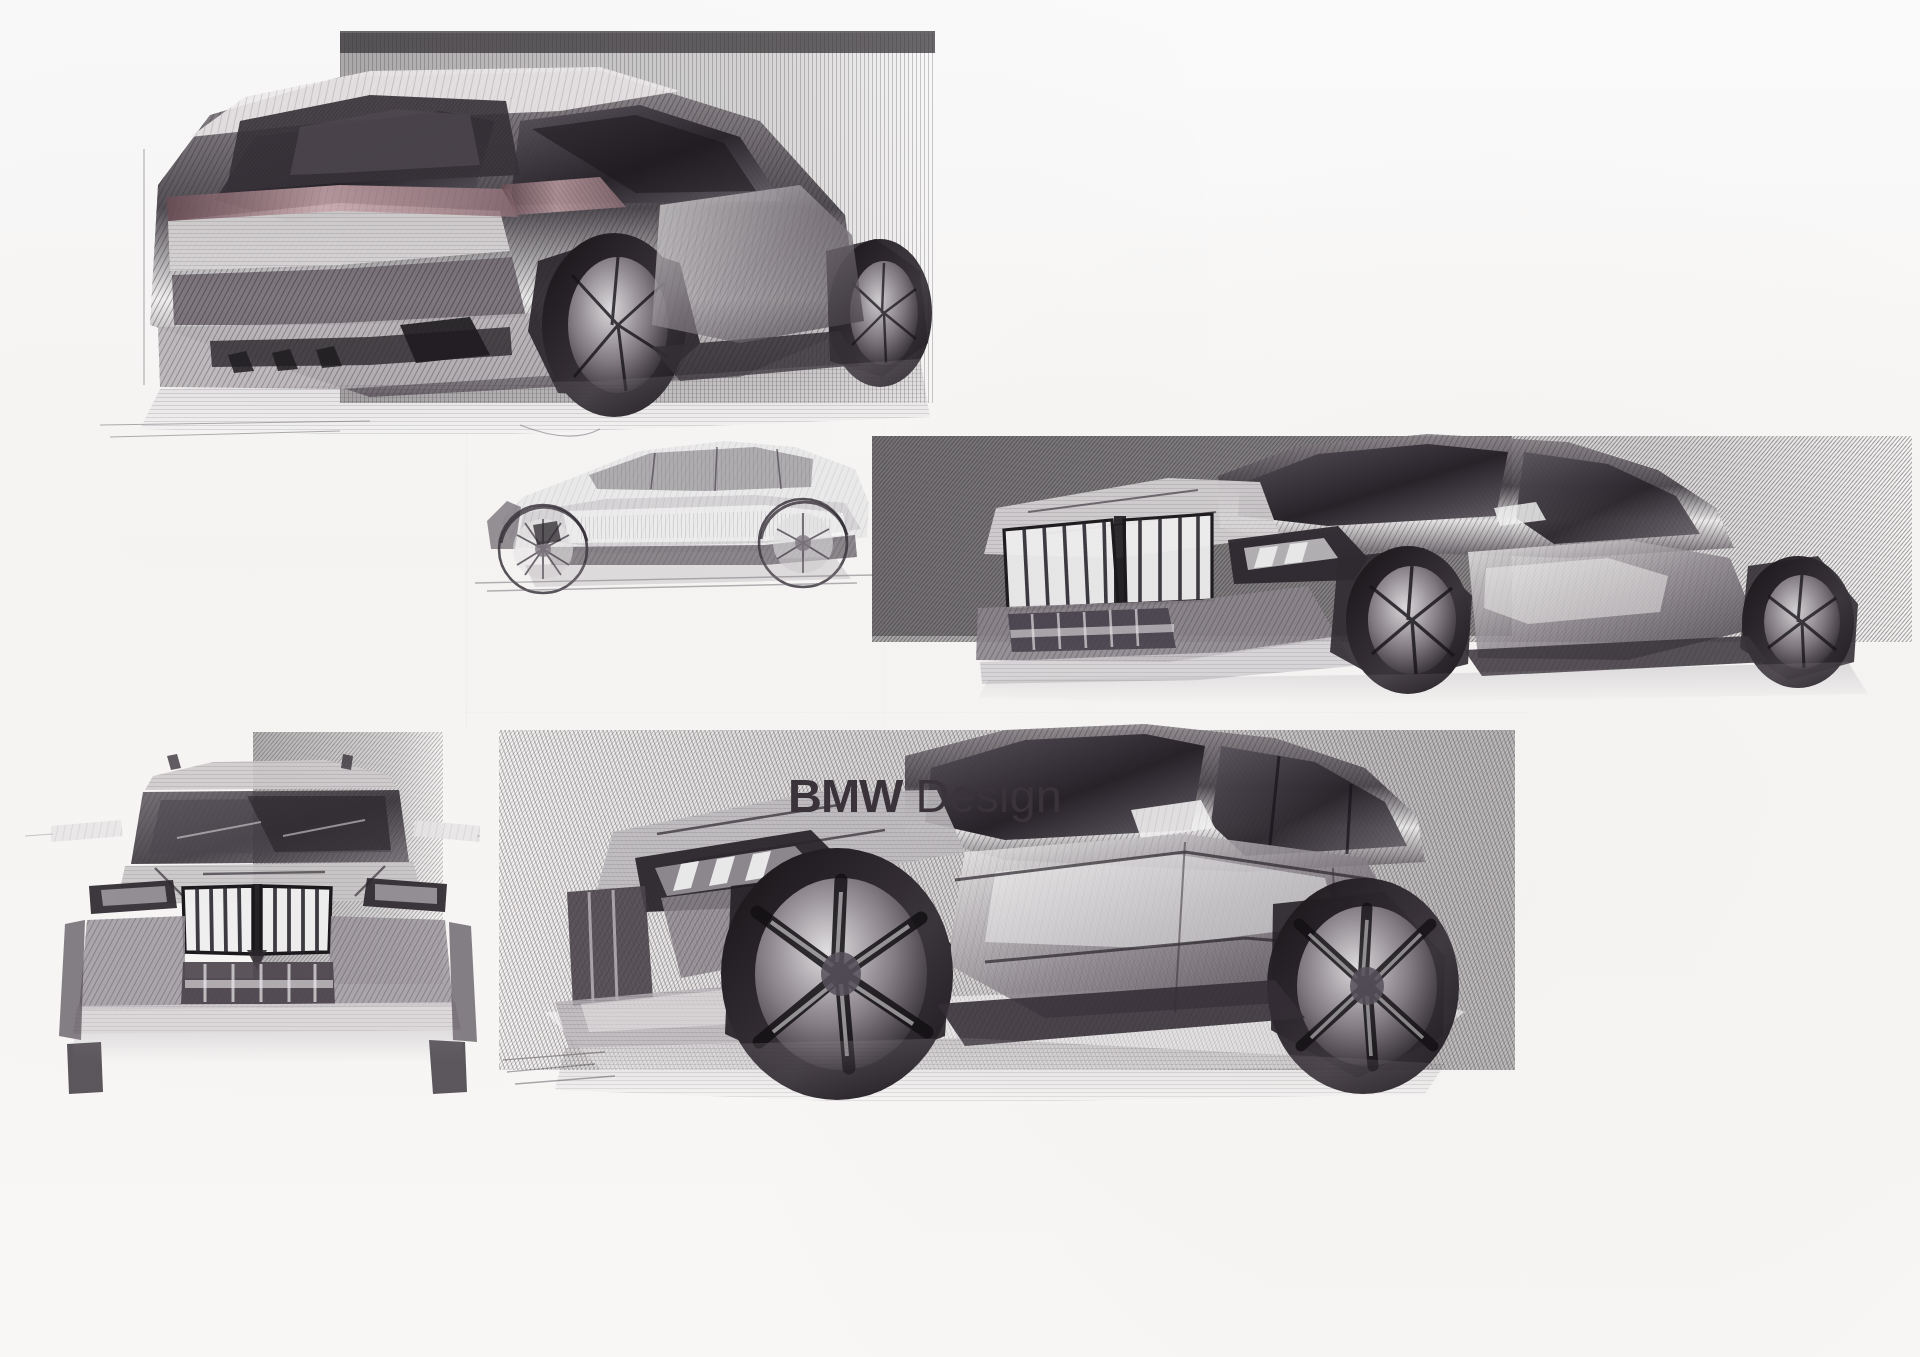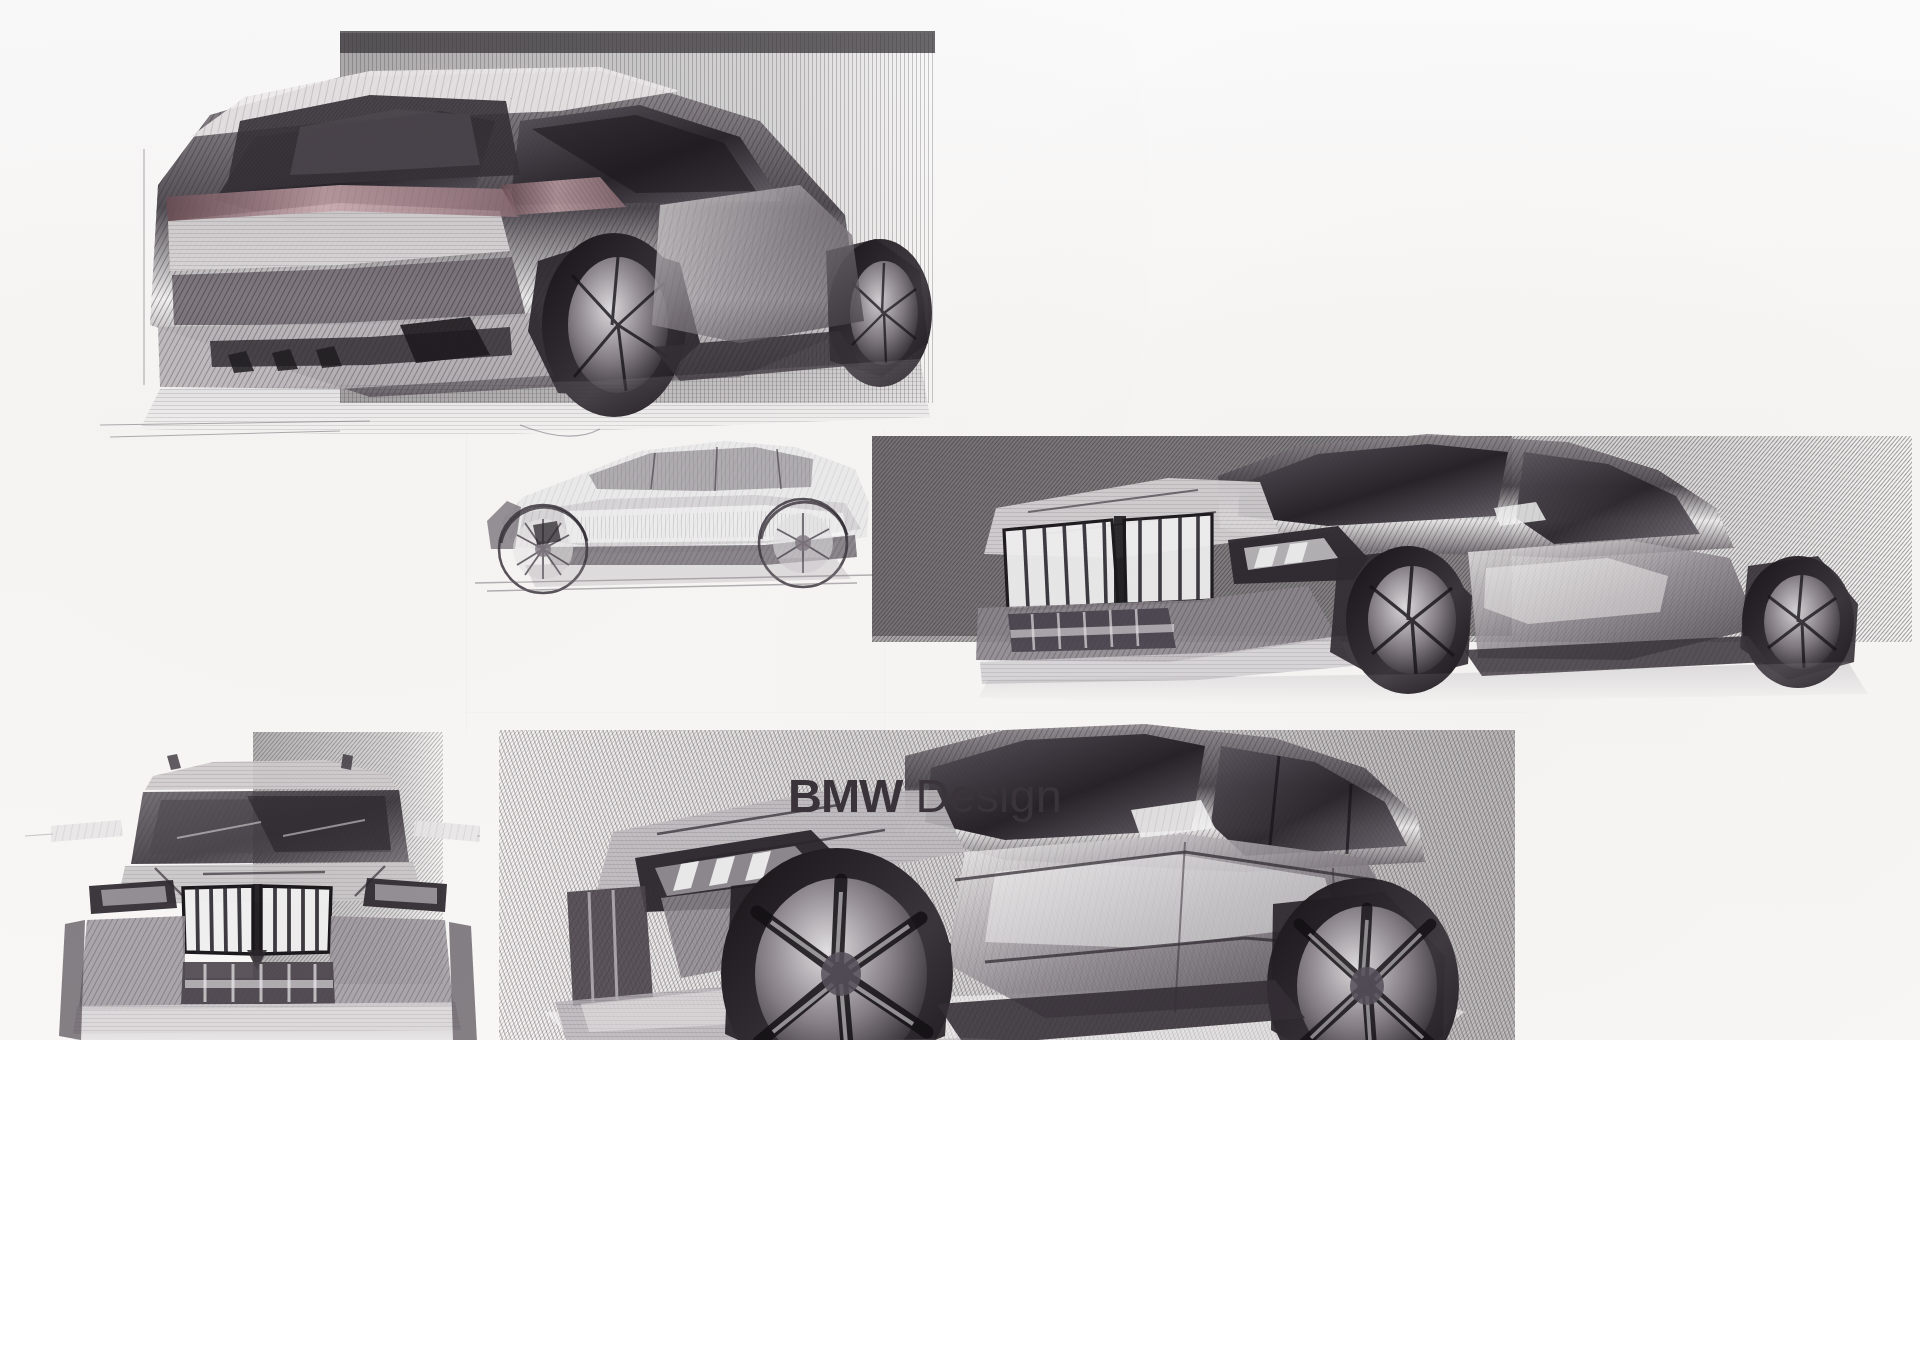--- a/index.html
+++ b/index.html
@@ -4,21 +4,21 @@
 <title>BMW Design Sketch Sheet</title>
 <style>
   html,body{margin:0;padding:0;background:#ffffff;}
   body{
     font-family:"Liberation Sans", sans-serif;
     -webkit-font-smoothing:antialiased;
   }
   #canvas{
     position:relative;
     width:1920px;
-    height:1040px;
+    height:1357px;
     overflow:hidden;
     background:#f9f8f7;
   }
   
   #paper-grain{
     position:absolute;inset:0;
     background:
       radial-gradient(circle at 18% 22%, rgba(0,0,0,.012), transparent 55%),
       radial-gradient(circle at 78% 68%, rgba(0,0,0,.015), transparent 50%),
       linear-gradient(180deg,#fbfafa 0%,#f6f5f4 40%,#f8f7f6 100%);

